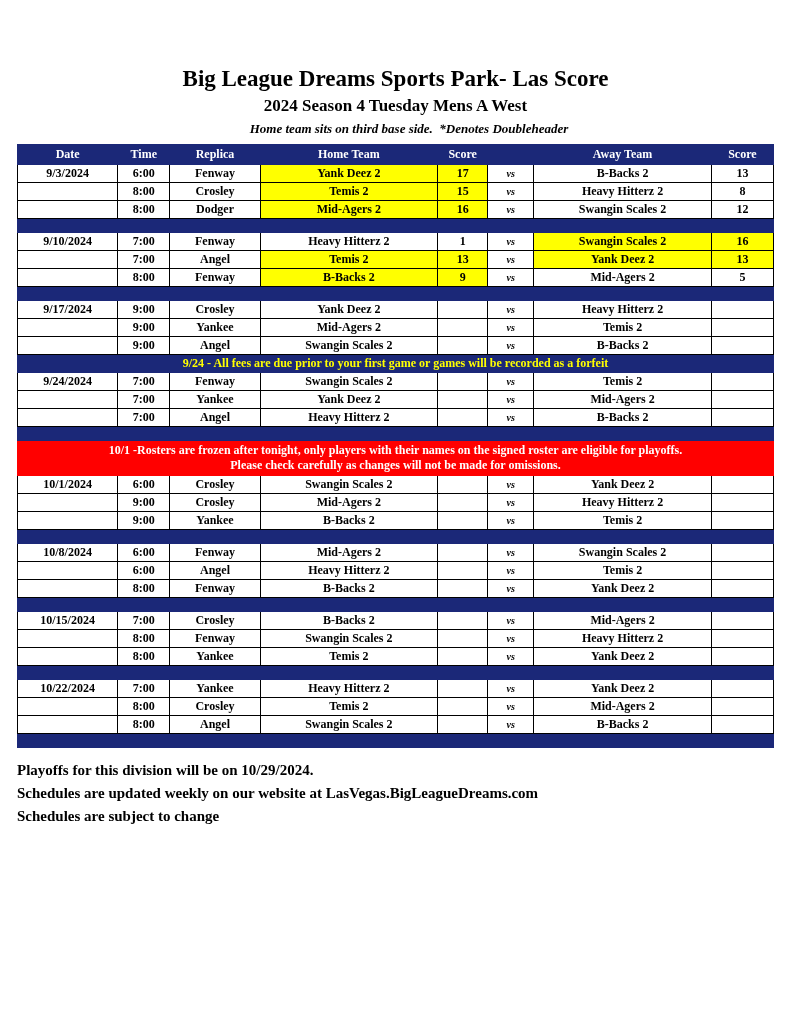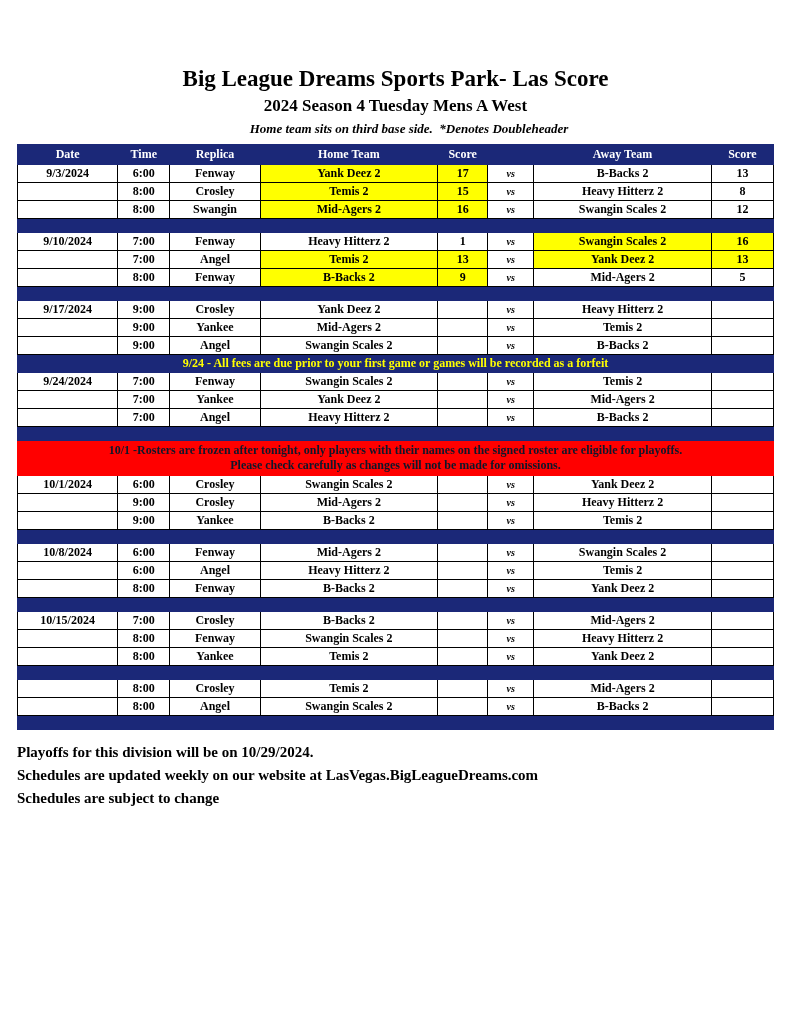--- a/index.html
+++ b/index.html
@@ -24,21 +24,21 @@
     background:var(--navy);color:#ffffff;font-size:12px;font-weight:bold;
     padding:2px 0;border:1px solid var(--navy);
   }
   table.sched td{
     border:1px solid #000;text-align:center;height:17px;
     padding:0 2px;overflow:hidden;white-space:nowrap;
   }
   tr.sep td{background:var(--navy);border:1px solid var(--navy);height:13px;}
   tr.banner td{height:auto;white-space:normal;}
   tr.banner.navy td{background:var(--navy);color:var(--yellow);border:1px solid var(--navy);padding:1px 2px;}
-  tr.banner.red td{background:var(--red);color:#0f172a;border:1px solid var(--red);padding:2px 2px;}
+  tr.banner.red td{background:var(--red);color:#ffffff;border:1px solid var(--red);padding:2px 2px;}
   tr.banner td div{line-height:15px;}
   td.hl{background:var(--yellow);}
   td.vs{font-style:italic;font-size:10px;}
   .footer{width:757px;margin:12px auto 0;}
   .footer .line{font-size:15px;font-weight:bold;line-height:20px;margin-top:3px;}
   .footer .line.hl{background:var(--yellow);}
 </style>
 </head>
 <body>
 
@@ -87,21 +87,21 @@
           <td>Crosley</td>
           <td class="hl">Temis 2</td>
           <td class="hl">15</td>
           <td class="vs">vs</td>
           <td>Heavy Hitterz 2</td>
           <td>8</td>
         </tr>
         <tr>
           <td></td>
           <td>8:00</td>
-          <td>Swangin</td>
+          <td>Dodger</td>
           <td class="hl">Mid-Agers 2</td>
           <td class="hl">16</td>
           <td class="vs">vs</td>
           <td>Swangin Scales 2</td>
           <td>12</td>
         </tr>
         <tr class="sep">
           <td colspan="8"></td>
         </tr>
         <tr>
@@ -302,20 +302,30 @@
           <td>8:00</td>
           <td>Yankee</td>
           <td>Temis 2</td>
           <td></td>
           <td class="vs">vs</td>
           <td>Yank Deez 2</td>
           <td></td>
         </tr>
         <tr class="sep">
           <td colspan="8"></td>
+        </tr>
+        <tr>
+          <td>10/22/2024</td>
+          <td>7:00</td>
+          <td>Yankee</td>
+          <td>Heavy Hitterz 2</td>
+          <td></td>
+          <td class="vs">vs</td>
+          <td>Yank Deez 2</td>
+          <td></td>
         </tr>
         <tr>
           <td></td>
           <td>8:00</td>
           <td>Crosley</td>
           <td>Temis 2</td>
           <td></td>
           <td class="vs">vs</td>
           <td>Mid-Agers 2</td>
           <td></td>

